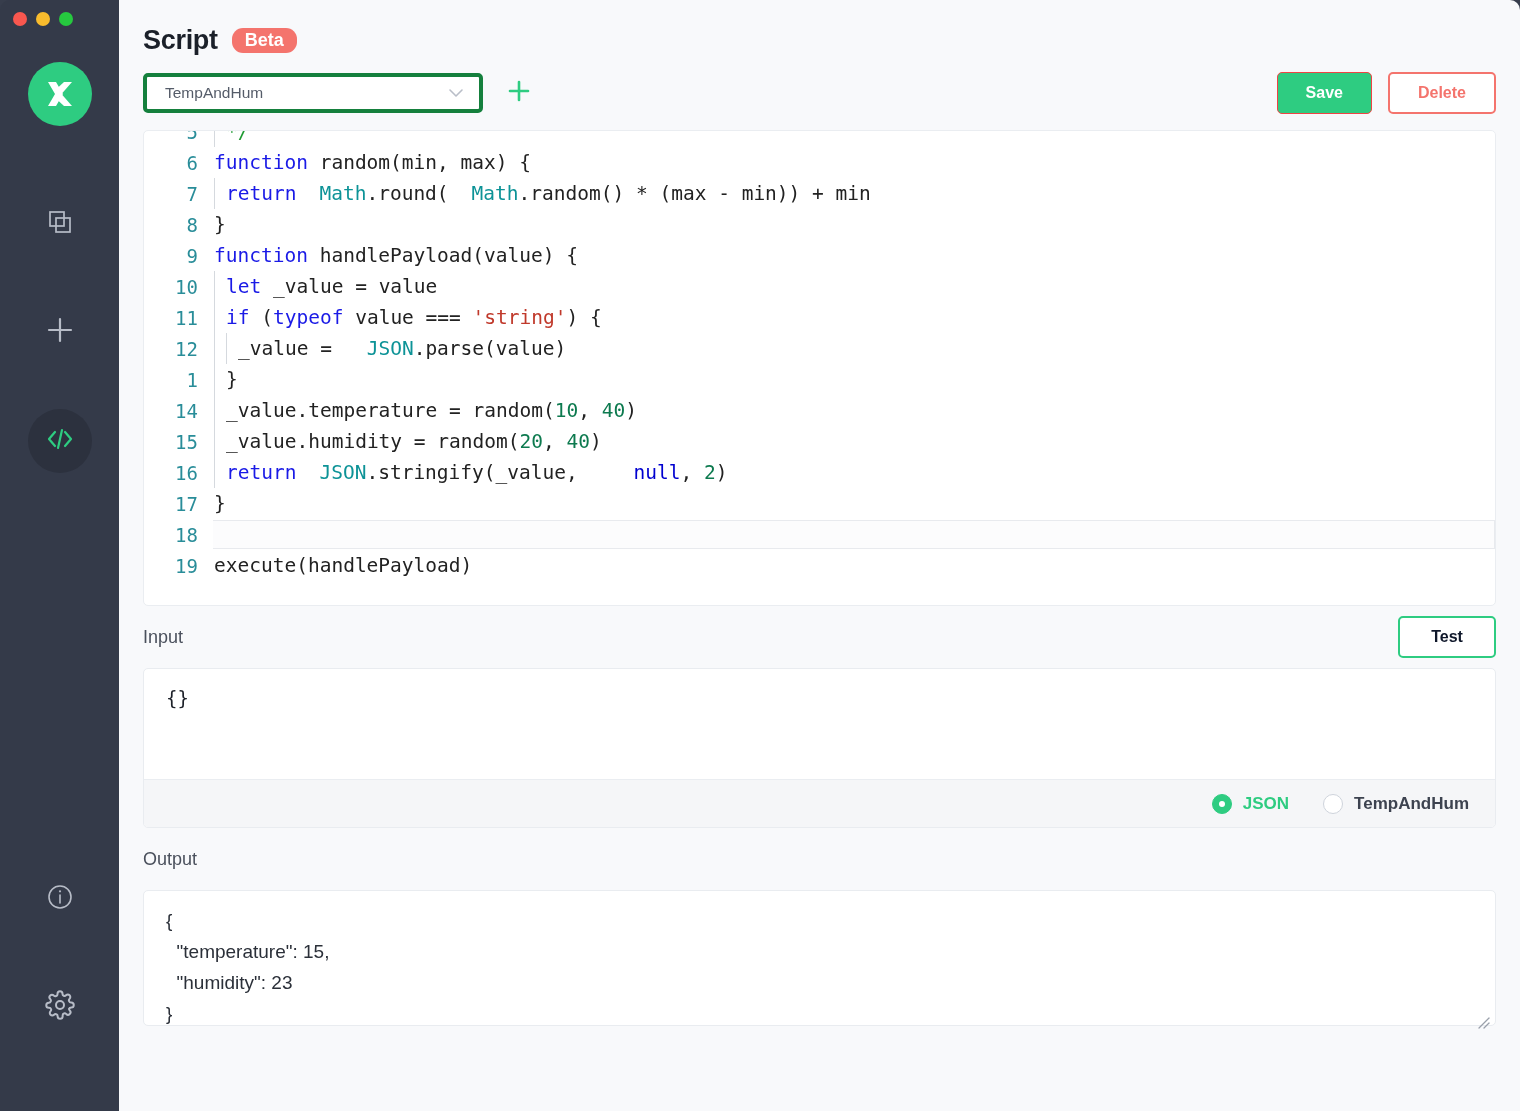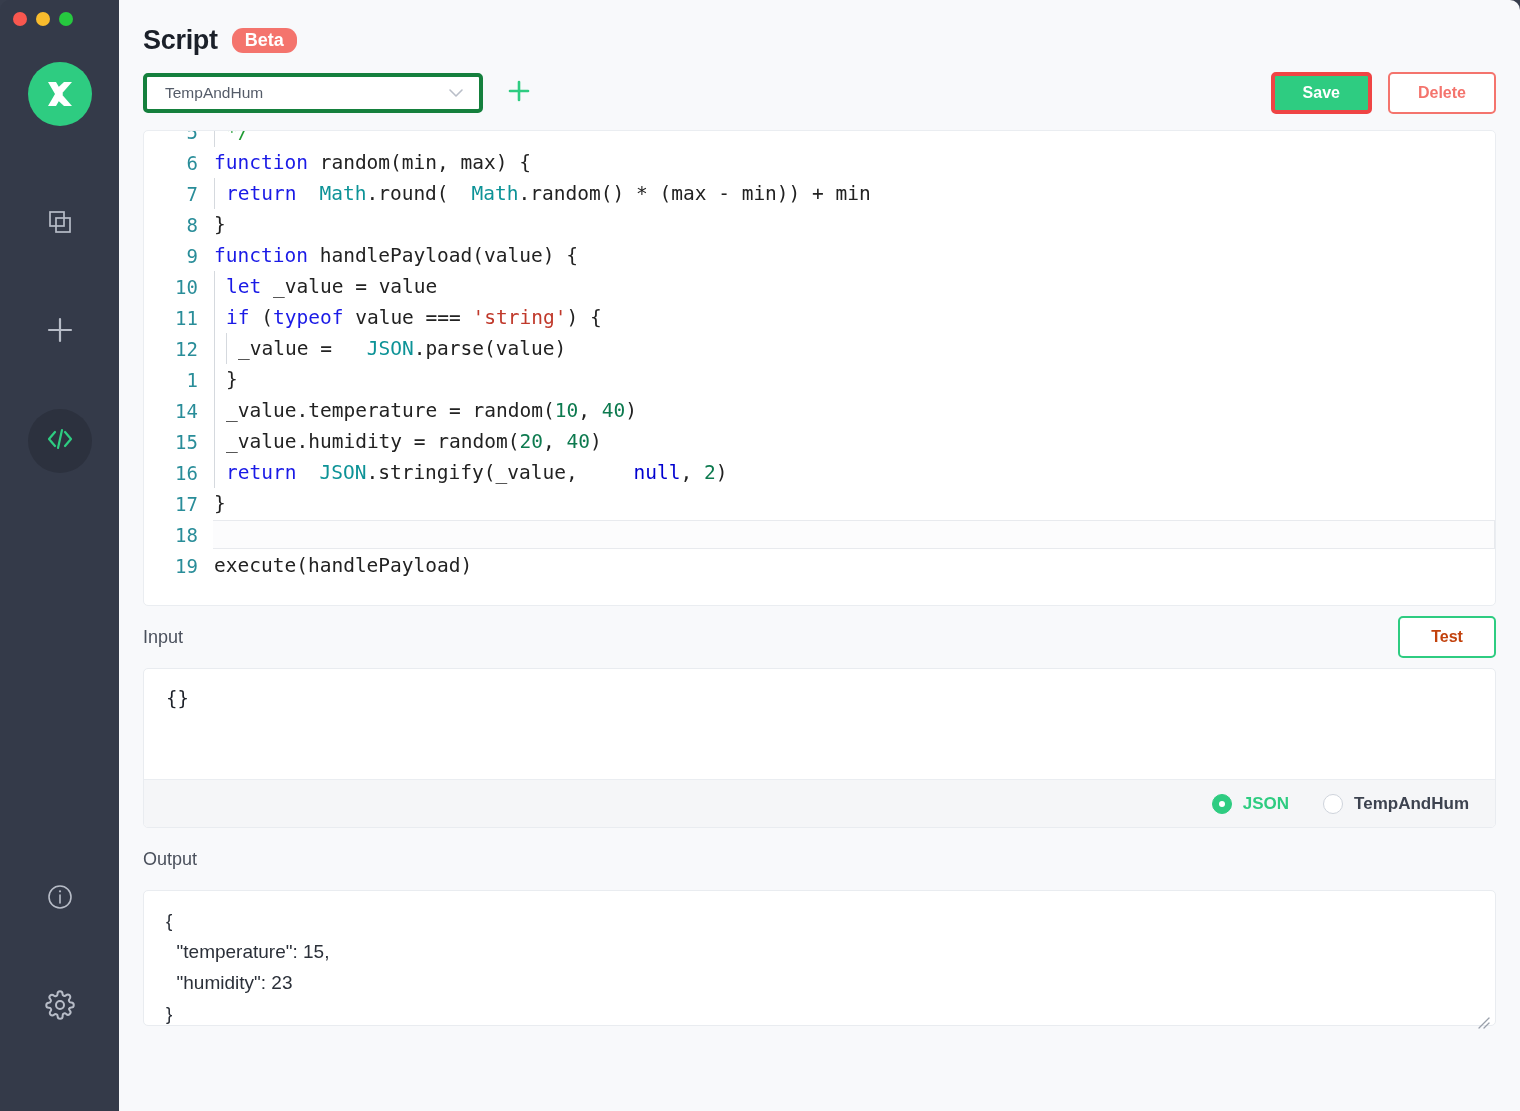--- a/index.html
+++ b/index.html
@@ -116,21 +116,21 @@
   .tb-right { position: absolute; right: 0; display: flex; gap: 16px; }
   .btn {
     height: 42px;
     border-radius: 5px;
     font-size: 16px;
     font-weight: bold;
     display: flex; align-items: center; justify-content: center;
     cursor: pointer;
     padding: 0 28px;
   }
-  .btn-save { background: #2ecc81; color: #ffffff; border: 4px solid #ef4444; }
+  .btn-save { background: #2ecc81; color: #ffffff; border: 1px solid #ef4444; }
   .btn-delete { background: #ffffff; color: #f4746d; border: 2px solid #f4746d; }
 
   
   .editor {
     margin-top: 6px;
     height: 476px;
     background: #ffffff;
     border: 1px solid #eaedf1;
     border-radius: 5px;
     overflow: hidden;
@@ -190,21 +190,21 @@
     height: 62px;
     position: relative;
   }
   .section-label { font-size: 18px; color: #4a505c; }
   .btn-test {
     position: absolute; right: 0;
     height: 42px; width: 98px;
     border: 2px solid #2ecc81;
     border-radius: 5px;
     background: #ffffff;
-    color: #c2410c;
+    color: #0f172a;
     font-size: 16px; font-weight: bold;
     display: flex; align-items: center; justify-content: center;
     cursor: pointer;
   }
   .input-wrap {
     background: #ffffff;
     border: 1px solid #e9ecf0;
     border-radius: 5px;
     overflow: hidden;
   }

